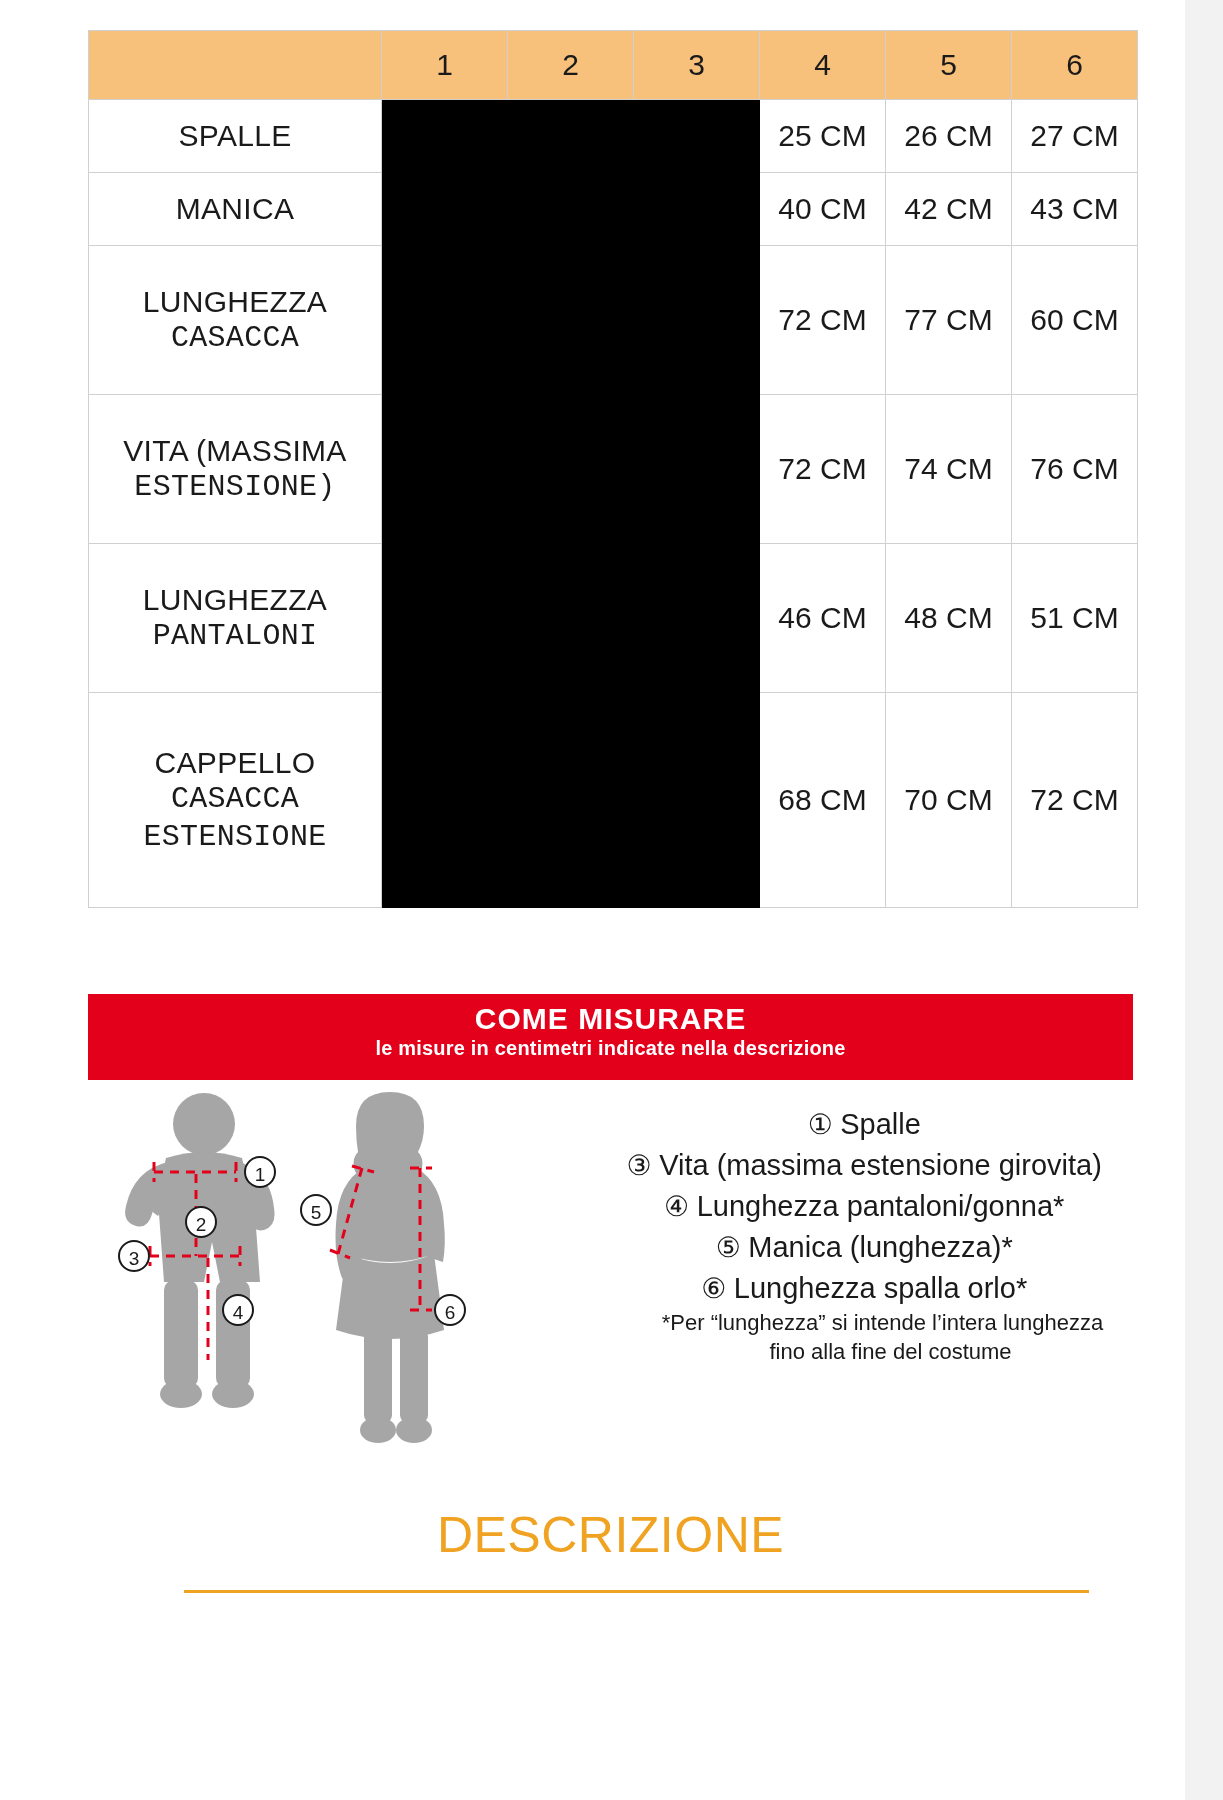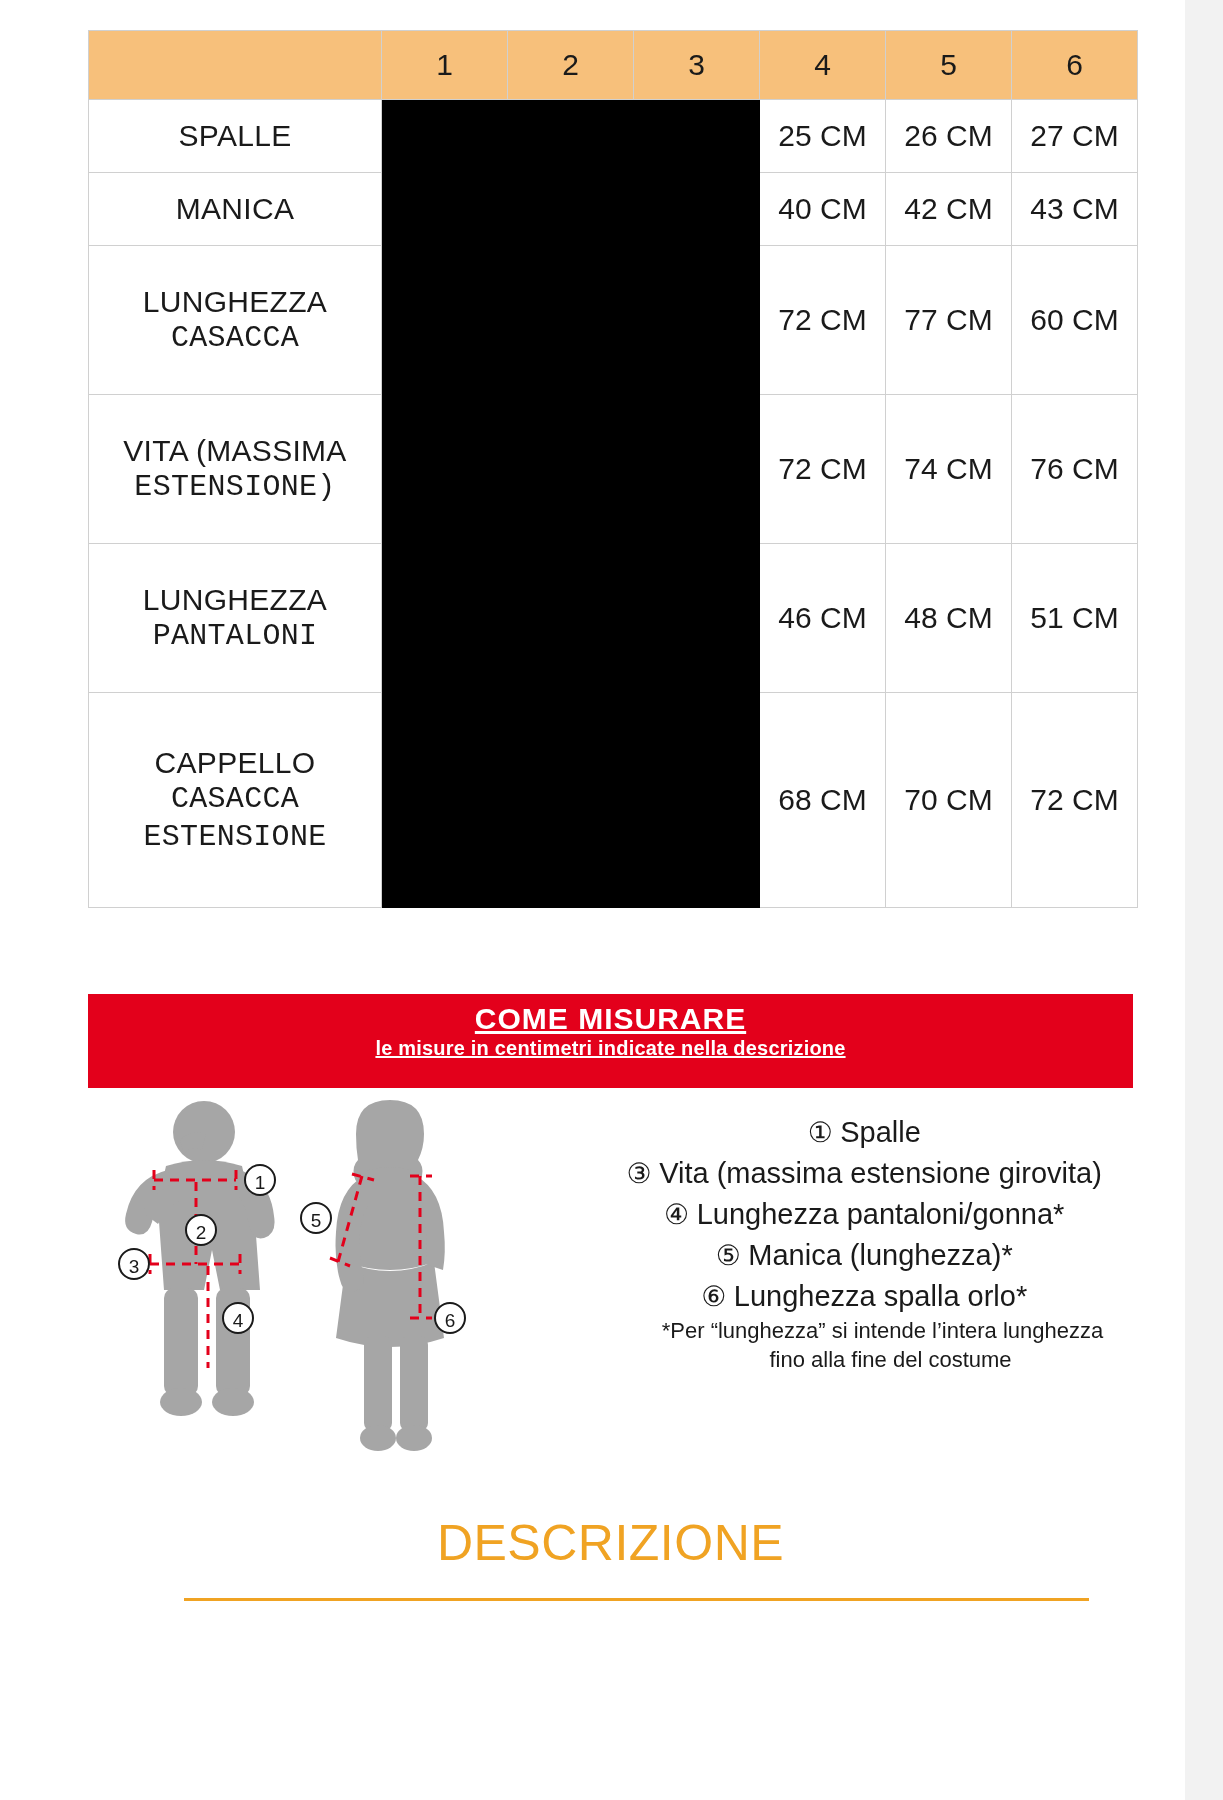--- a/index.html
+++ b/index.html
@@ -97,22 +97,21 @@
   
   .measure-block {
     width: 1045px;
     margin-top: 86px;
     background: #ffffff;
   }
   .measure-header {
     background: #e3001b;
     color: #ffffff;
     text-align: center;
-    padding: 9px 0 28px 0;
-    text-decoration: underline;
+    padding: 9px 0 20px 0;
   }
   .measure-header .mh-title {
     font-size: 30px;
     font-weight: bold;
     letter-spacing: 1px;
     line-height: 1.05;
     display: block;
   }
   .measure-header .mh-sub {
     font-size: 20px;

